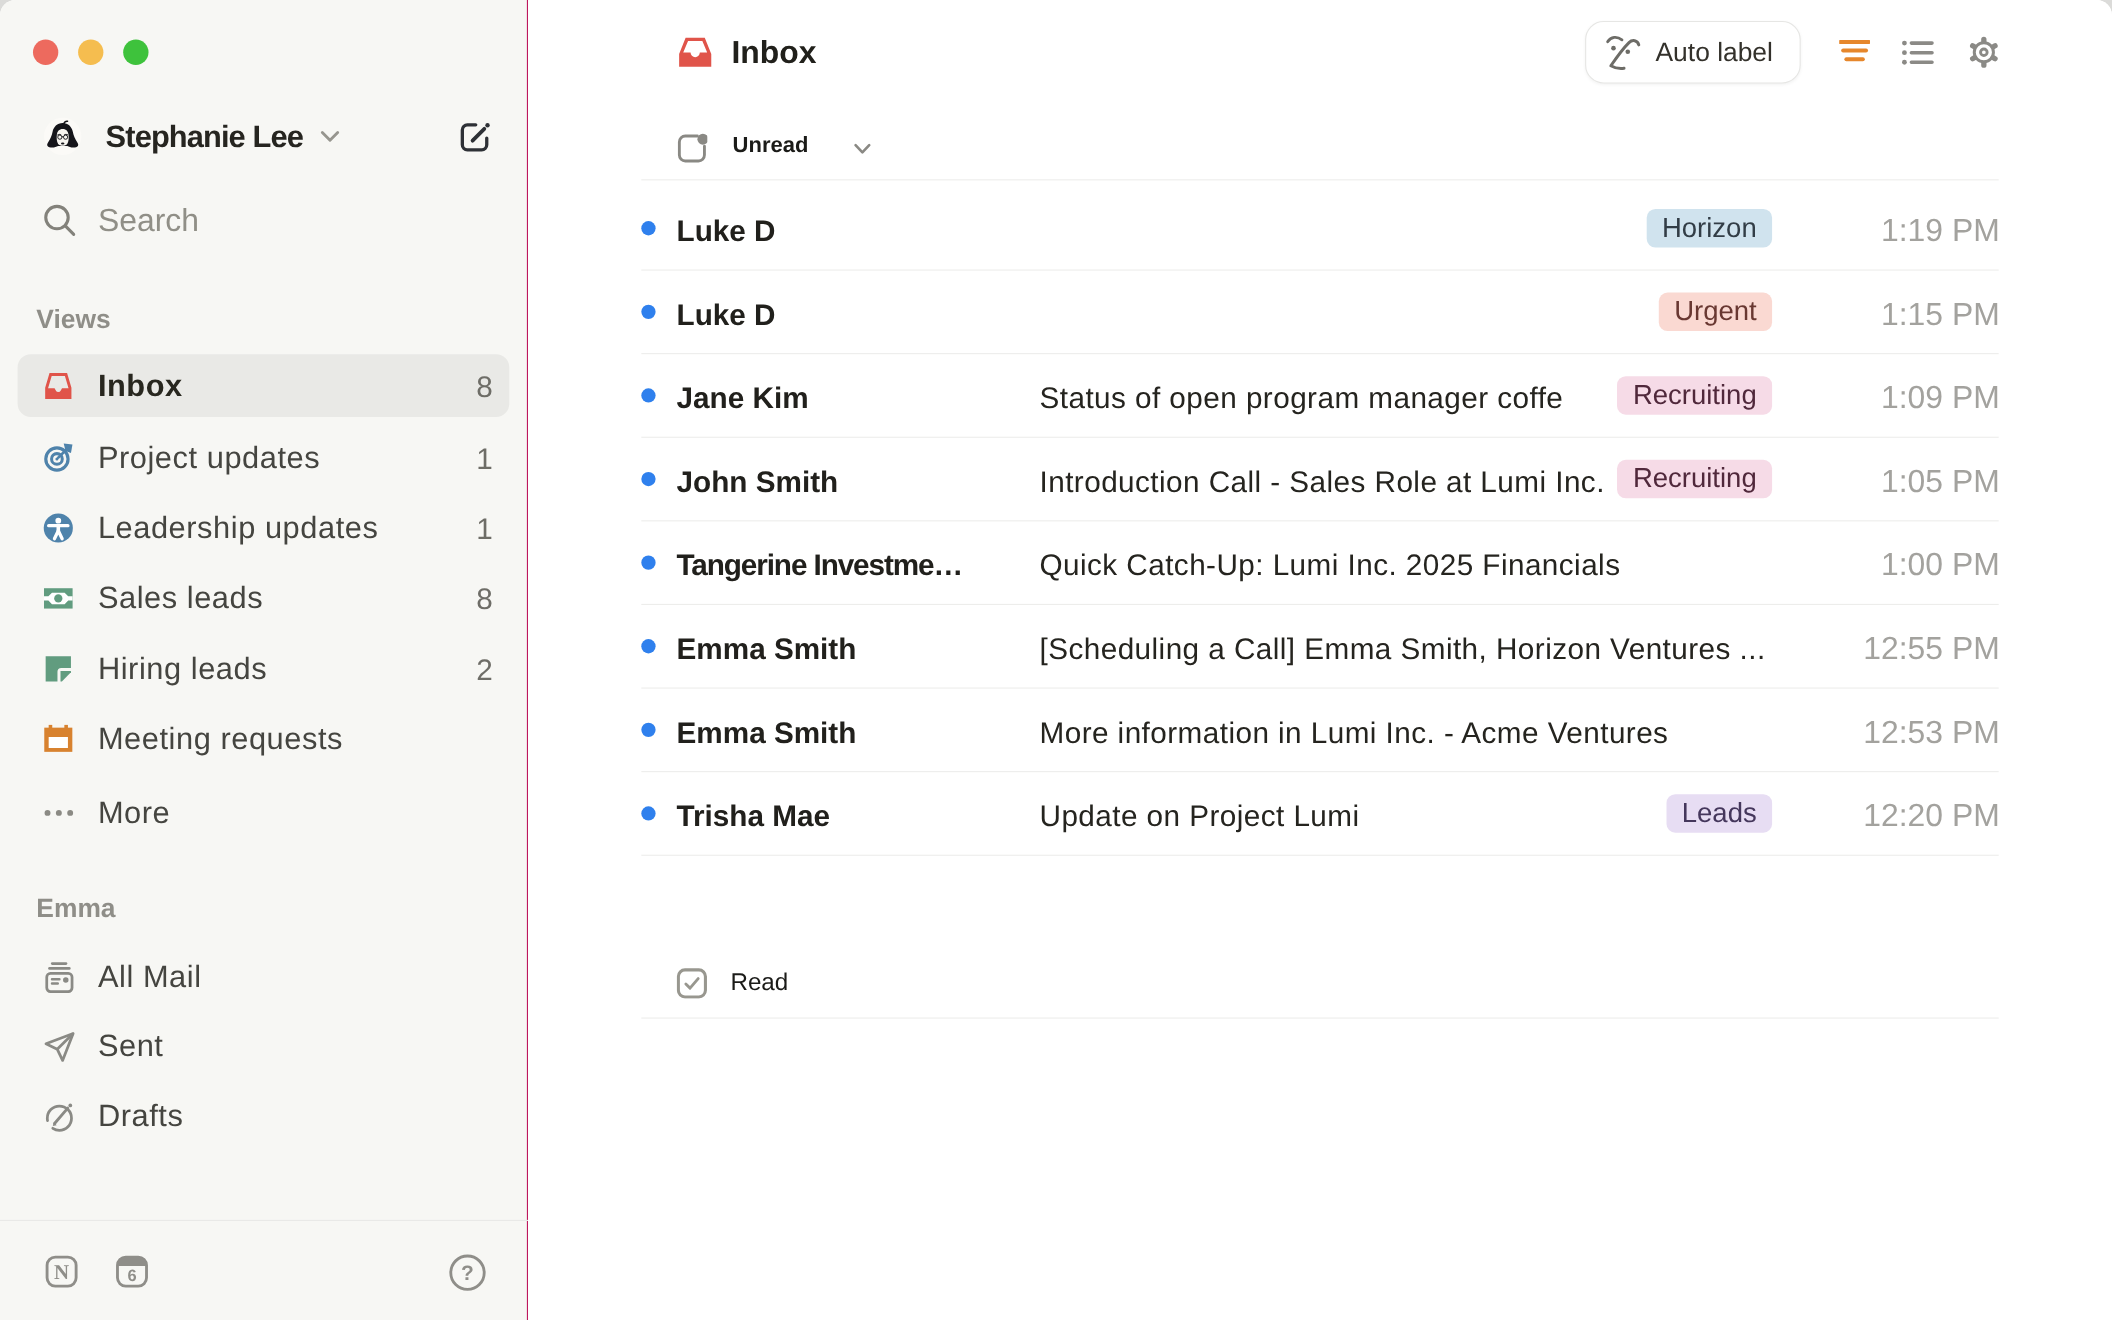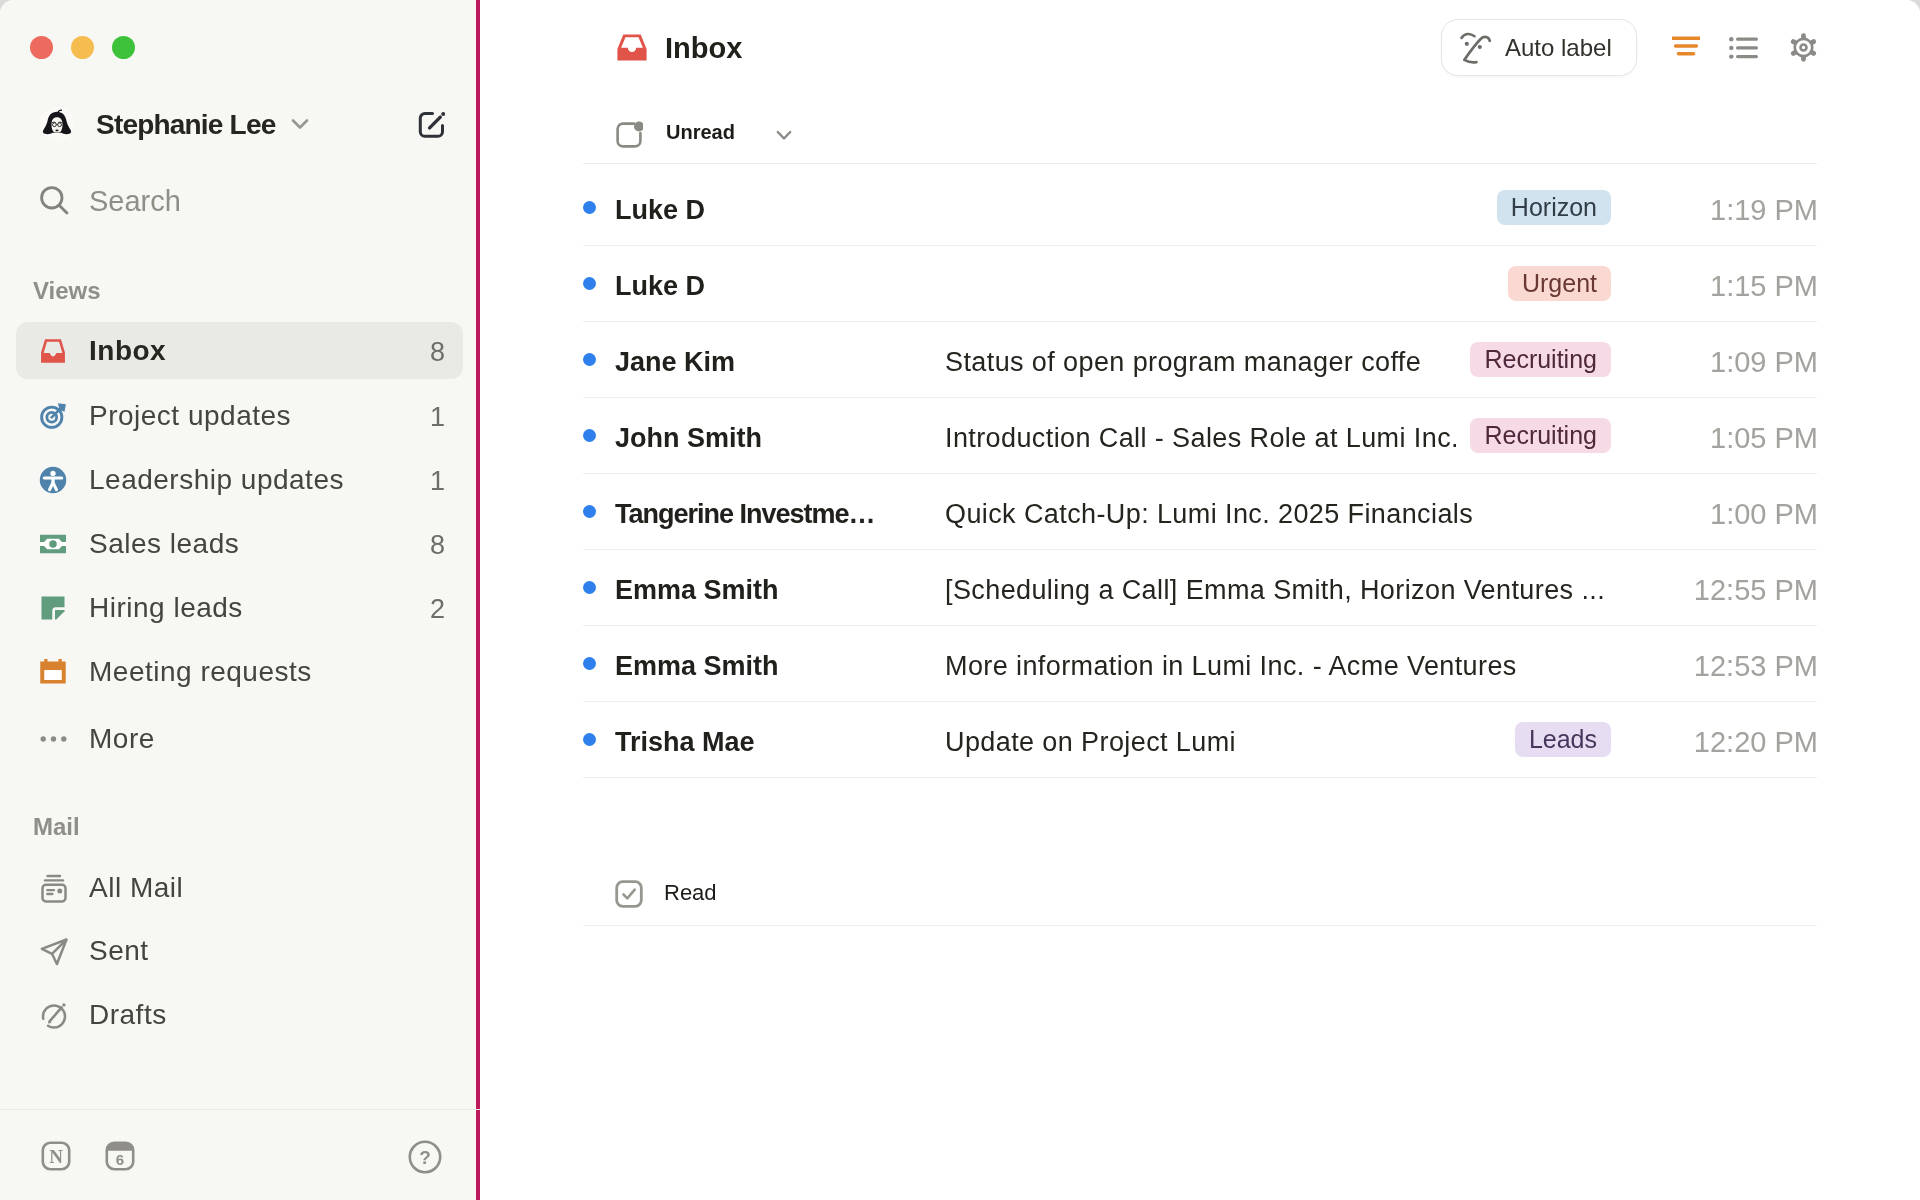--- a/index.html
+++ b/index.html
@@ -1,20 +1,20 @@
 <!DOCTYPE html>
 <html><head>
 <meta charset="utf-8">
 <style>
 *{margin:0;padding:0;box-sizing:border-box}
 html,body{width:1920px;height:1200px;overflow:hidden}
 body{background:#dbdbd9;font-family:"Liberation Sans",sans-serif;-webkit-font-smoothing:antialiased}
 .abs{position:absolute}
 #win{position:absolute;inset:0;border-radius:14px 14px 0 0;overflow:hidden;background:#fff}
-#side{position:absolute;left:0;top:0;width:480px;height:1200px;background:#f7f7f4;border-right:4px solid #be185d}
+#side{position:absolute;left:0;top:0;width:480px;height:1200px;background:#f7f7f4;border-right:1px solid #be185d}
 #main{position:absolute;left:480px;top:0;width:1440px;height:1200px;background:#ffffff}
 .tl{position:absolute;width:23px;height:23px;border-radius:50%;top:36px}
 .srow-label{position:absolute;left:89px;font-size:28px;color:#454540;white-space:nowrap;letter-spacing:0.5px}
 .srow-count{position:absolute;right:31px;font-size:27px;color:#6e6d67;text-align:right}
 .shead{position:absolute;left:33px;font-size:24px;font-weight:700;color:#8f8e88}
 .erow-name{position:absolute;left:135px;font-size:27px;font-weight:700;color:#21201c;white-space:nowrap}
 .erow-subj{position:absolute;left:465px;font-size:27px;color:#25241f;white-space:nowrap;letter-spacing:0.4px}
 .erow-time{position:absolute;right:102px;font-size:29px;color:#a3a29e;white-space:nowrap}
 .dot{position:absolute;left:103px;width:13px;height:13px;border-radius:50%;background:#2f80ed}
 .divider{position:absolute;left:103px;width:1234px;height:1px;background:#ededeb}
@@ -133,21 +133,21 @@
     </svg>
     <div class="srow-label" style="top:935px;line-height:32px">Sent</div>
     <svg class="abs" style="left:38px;top:1000px" width="32" height="32" viewBox="0 0 32 32">
       <circle cx="16" cy="16.5" r="11" fill="none" stroke="#8a8a85" stroke-width="2.5" stroke-dasharray="23.5 8.5 37.1 0" stroke-linecap="round"></circle>
       <path d="M11.6 21.4 L23.6 7.4" stroke="#8a8a85" stroke-width="2.6" stroke-linecap="round"></path>
       <path d="M10 23.6 l3.5 -0.6 l-2.5 -2.7 z" fill="#8a8a85"></path>
       <circle cx="25.9" cy="4.9" r="1.7" fill="#8a8a85"></circle>
     </svg>
     <div class="srow-label" style="top:999px;line-height:32px">Drafts</div>
 
-    <div class="shead" style="top:813px">Mail</div>
+    <div class="shead" style="top:813px">Emma</div>
 
     <div class="abs" style="left:0;top:1109px;width:480px;height:1px;background:#e9e9e7"></div>
 
     <svg class="abs" style="left:41px;top:1141px" width="30" height="30" viewBox="0 0 30 30">
       <rect x="1.8" y="1.8" width="26.4" height="26.4" rx="7.5" fill="none" stroke="#8f8e89" stroke-width="2.6"></rect>
       <text x="15" y="22" font-family="Liberation Serif,serif" font-weight="700" font-size="19" fill="#8f8e89" text-anchor="middle">N</text>
     </svg>
     <svg class="abs" style="left:105px;top:1141px" width="30" height="30" viewBox="0 0 30 30">
       <rect x="1.8" y="1.8" width="26.4" height="26.4" rx="7.5" fill="none" stroke="#8f8e89" stroke-width="2.6"></rect>
       <path d="M2.4 9.8 v-2 a5.6 5.6 0 0 1 5.6 -5.6 h14 a5.6 5.6 0 0 1 5.6 5.6 v2 z" fill="#8f8e89"></path>

